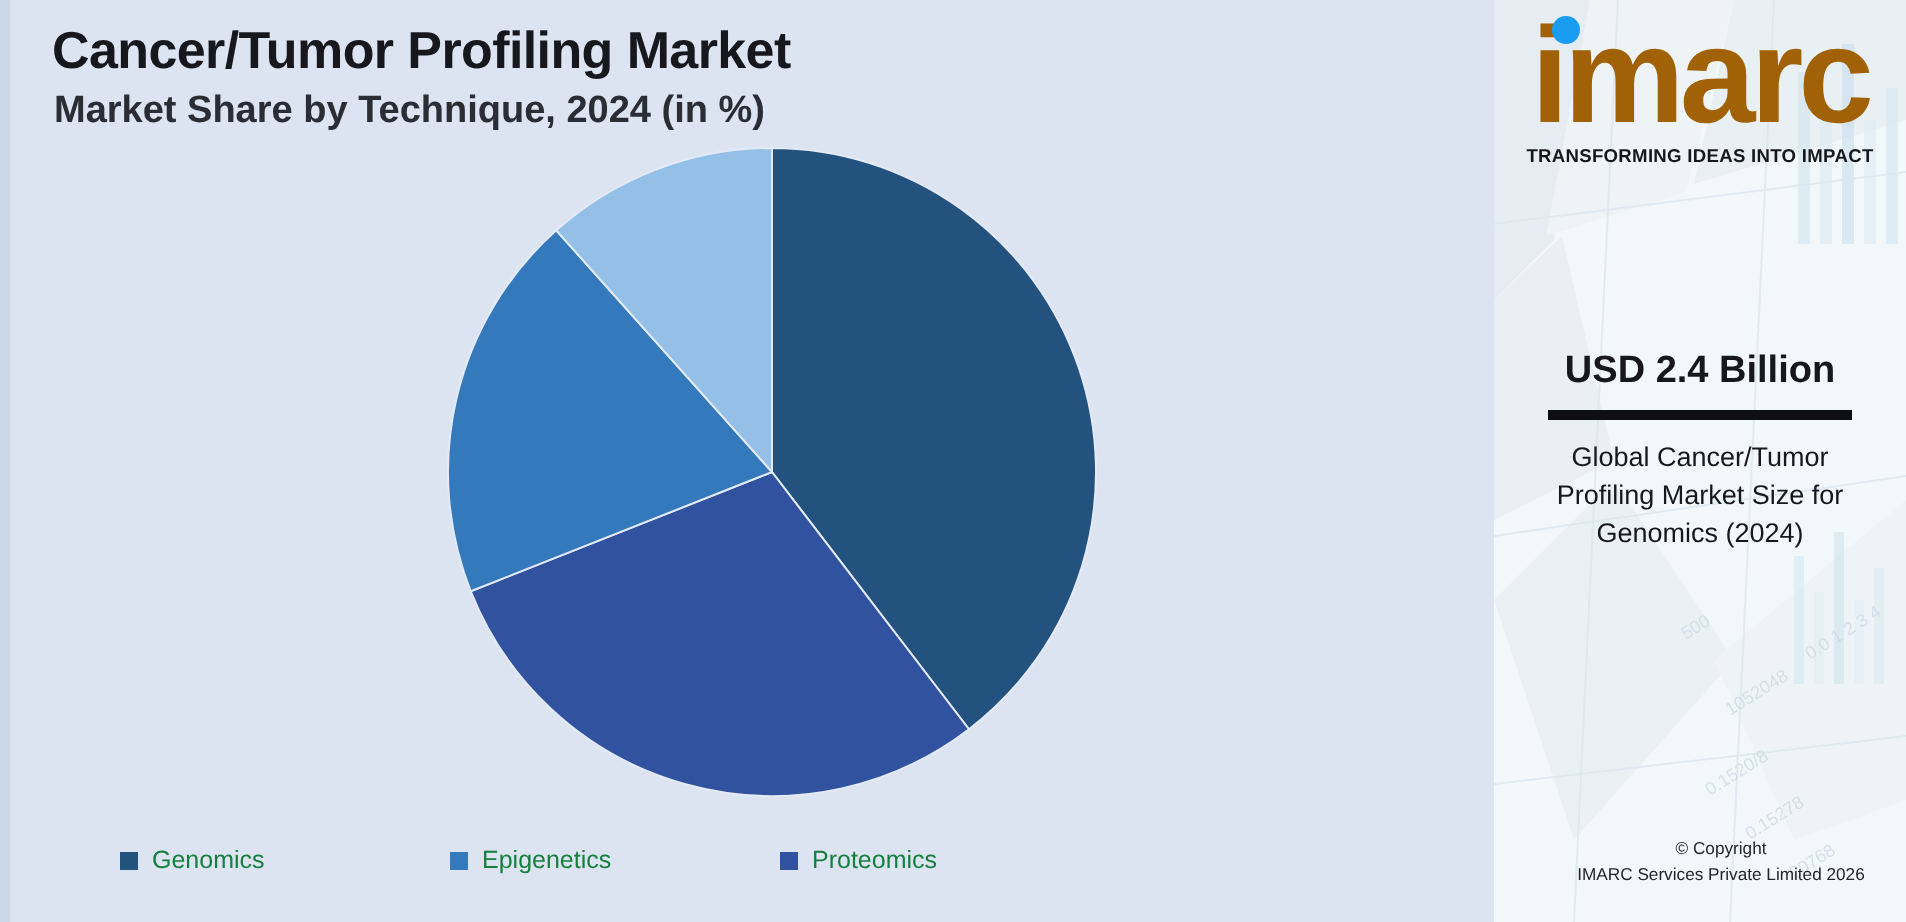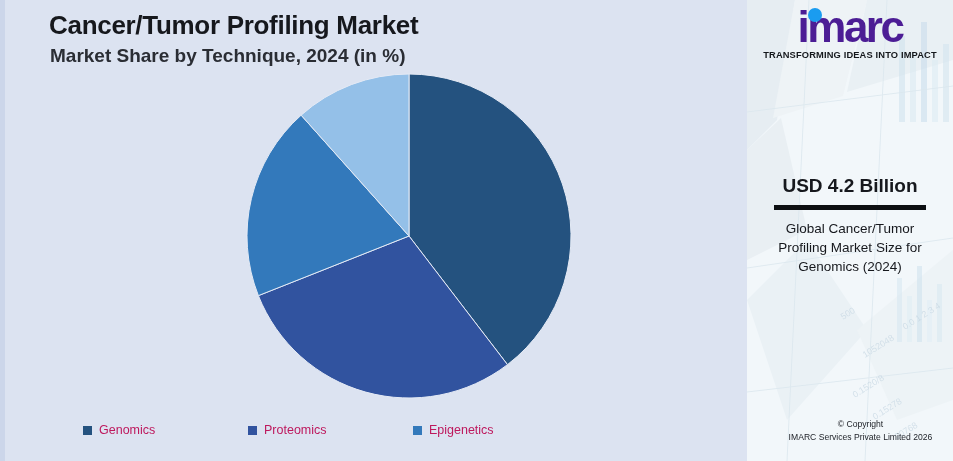--- a/index.html
+++ b/index.html
@@ -31,21 +31,21 @@
     position: absolute;
     right: 0; top: 0;
     width: 4px; height: 461px;
     background: #ccd6ea;
   }
 
   
   .chart-area {
     position: absolute;
     left: 0; top: 0;
-    width: 747px; height: 461px; margin-left: 23px;
+    width: 747px; height: 461px;
   }
   .chart-title {
     position: absolute;
     left: 26px; top: 10px;
     font-size: 26px;
     font-weight: bold;
     color: #16181d;
     letter-spacing: -0.3px;
     white-space: nowrap;
   }
@@ -79,21 +79,21 @@
     width: 165px;
     flex: 0 0 165px;
   }
   .legend-swatch {
     width: 9px; height: 9px;
     flex: 0 0 9px;
     margin-right: 7px;
   }
   .legend-label {
     font-size: 12.5px;
-    color: #be185d;
+    color: #15803d;
     white-space: nowrap;
   }
 
   
   .side-panel {
     position: absolute;
     left: 747px; top: 0;
     width: 206px; height: 461px;
     background: #f2f7fa;
     overflow: hidden;
@@ -105,23 +105,23 @@
   }
   .logo-block {
     position: absolute;
     left: 0; top: 6px;
     width: 206px;
     text-align: center;
   }
   .logo-mark {
     position: relative;
     display: inline-block;
-    font-size: 44px;
-    font-weight: bold;
-    color: #4c1d95;
+    font-size: 68px;
+    font-weight: bold;
+    color: #a16207;
     letter-spacing: -2.5px;
     line-height: 0.95;
   }
   .logo-dot {
     position: absolute;
     left: 10px; top: 2px;
     width: 14px; height: 14px;
     border-radius: 50%;
     background: #1a9cf0;
   }
@@ -193,26 +193,26 @@
           </g>
       </svg>
     </div>
 
     <div class="legend">
       <div class="legend-item">
         <span class="legend-swatch" style="background: rgb(36, 82, 127);"></span>
         <span class="legend-label">Genomics</span>
       </div>
       <div class="legend-item">
+        <span class="legend-swatch" style="background: rgb(51, 121, 187);"></span>
+        <span class="legend-label">Epigenetics</span>
+      </div>
+      <div class="legend-item">
         <span class="legend-swatch" style="background: rgb(49, 83, 159);"></span>
         <span class="legend-label">Proteomics</span>
-      </div>
-      <div class="legend-item">
-        <span class="legend-swatch" style="background: rgb(51, 121, 187);"></span>
-        <span class="legend-label">Epigenetics</span>
       </div>
     </div>
 
   </div>
 
   <div class="side-panel">
 
     <svg class="panel-bg" viewBox="0 0 206 461" preserveAspectRatio="none">
       <rect x="0" y="0" width="206" height="461" fill="#f2f7fa"></rect>
       <polygon points="0,0 48,0 30,120 0,150" fill="#e6edf2"></polygon>
@@ -253,21 +253,21 @@
     </svg>
 
     <div class="logo-block">
       <div class="logo-mark">
         <span class="logo-dot"></span>
         <span>imarc</span>
       </div>
       <div class="logo-tagline">TRANSFORMING IDEAS INTO IMPACT</div>
     </div>
 
-    <div class="stat-value">USD 4.2 Billion</div>
+    <div class="stat-value">USD 2.4 Billion</div>
 
     <div class="stat-rule"></div>
 
     <div class="stat-desc">Global Cancer/Tumor Profiling Market Size for Genomics (2024)</div>
 
     <div class="copyright">
       <div>© Copyright</div>
       <div>IMARC Services Private Limited 2026</div>
     </div>
 

